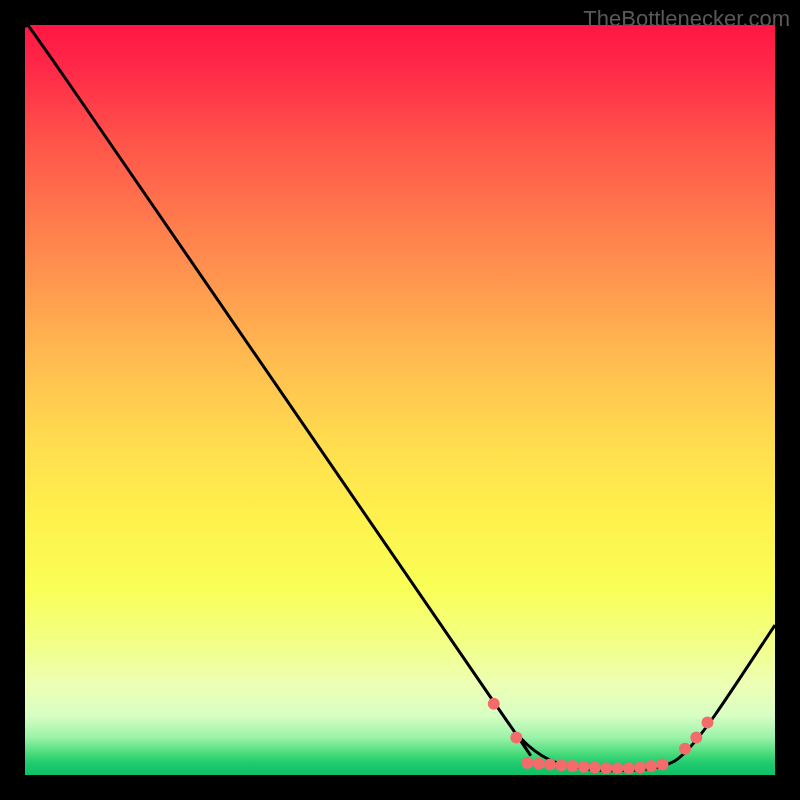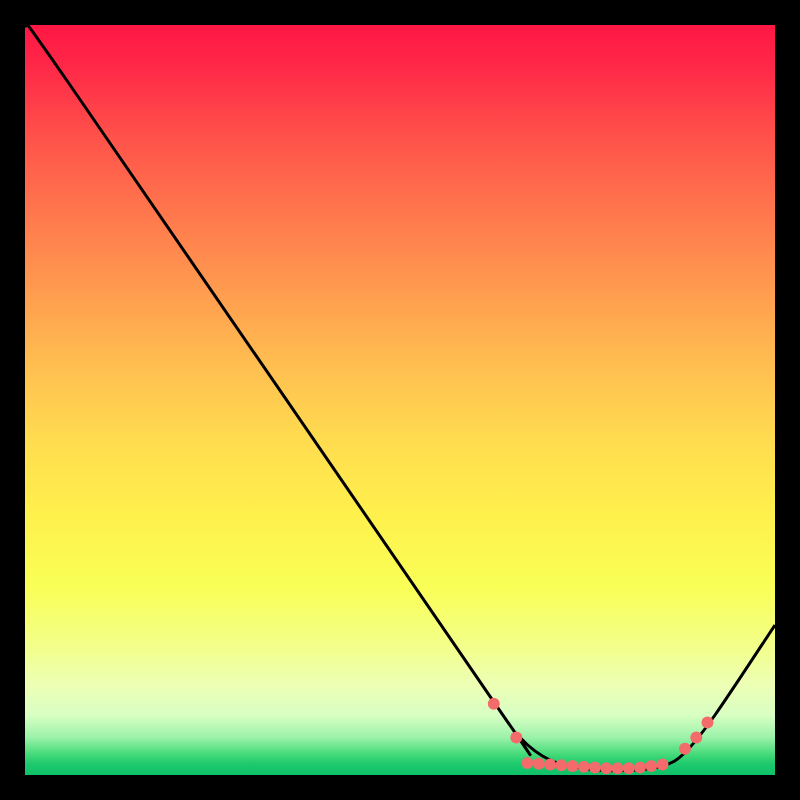--- a/index.html
+++ b/index.html
@@ -34,20 +34,21 @@
     overflow: hidden;
   }
   svg {
     display: block;
   }
 </style>
 </head>
 <body>
 
 <div class="chart-container">
+  <div class="watermark">TheBottlenecker.com</div>
   <div class="plot-area">
     <svg id="chart-svg" width="750" height="750" viewBox="0 0 750 750">
       <defs>
         <linearGradient id="bg-grad" x1="0" y1="0" x2="0" y2="1">
             <stop offset="0%" stop-color="#ff1744"></stop>
             <stop offset="6%" stop-color="#ff2a48"></stop>
             <stop offset="15%" stop-color="#ff524a"></stop>
             <stop offset="25%" stop-color="#ff774d"></stop>
             <stop offset="35%" stop-color="#ff9a4f"></stop>
             <stop offset="45%" stop-color="#ffbd50"></stop>

